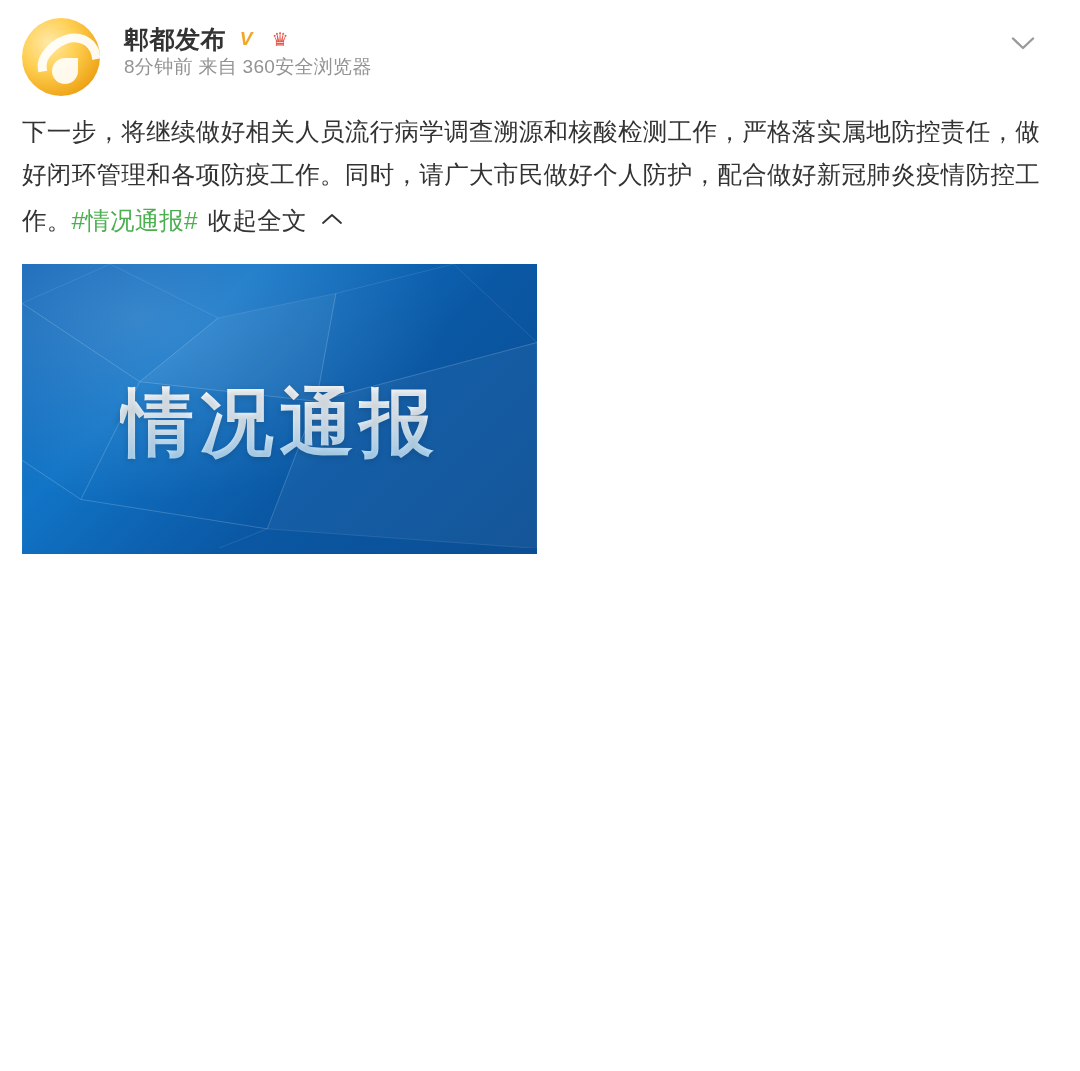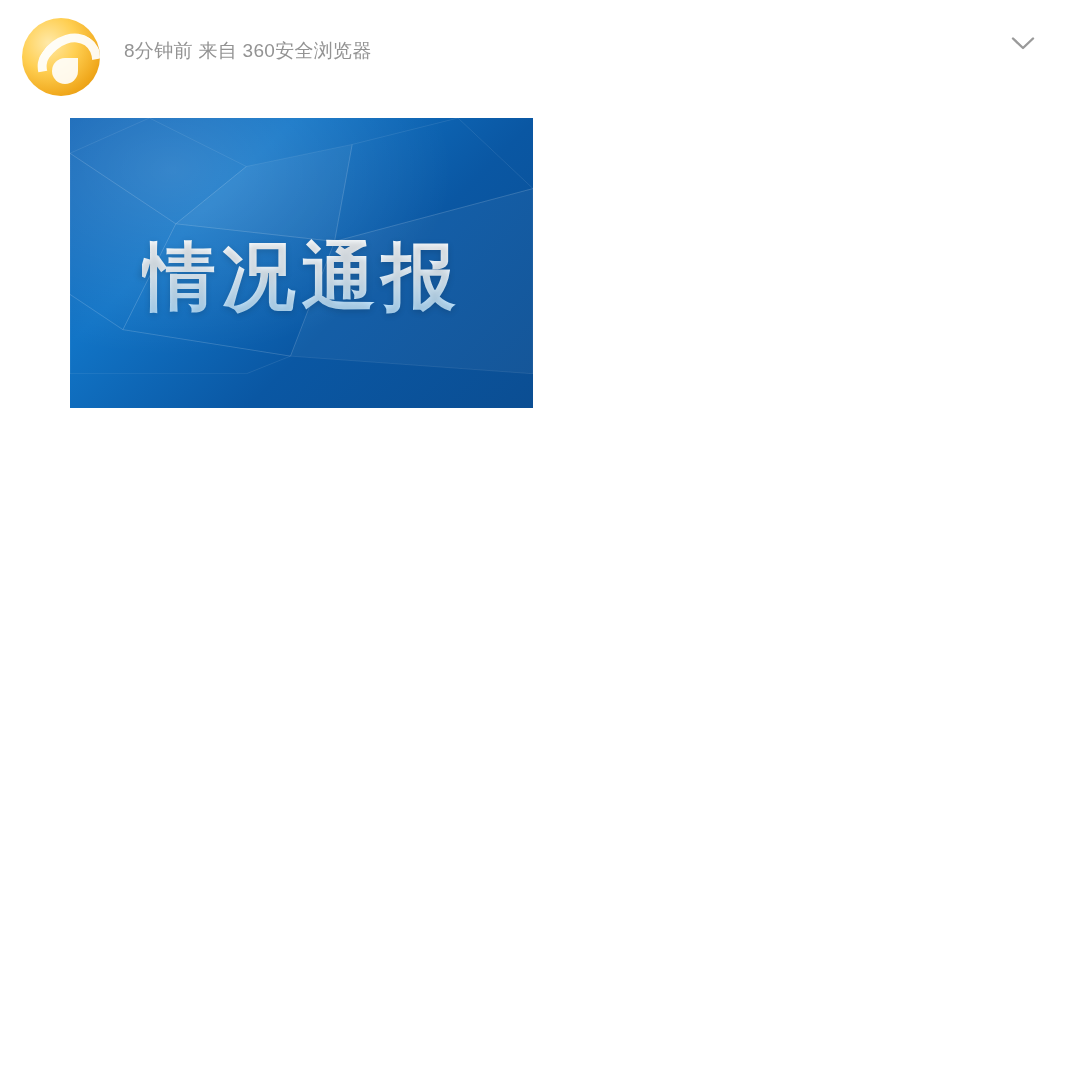--- a/index.html
+++ b/index.html
@@ -103,21 +103,20 @@
     align-items: center;
     justify-content: center;
     width: 28px;
     height: 22px;
     font-size: 19px;
     color: #e8584c;
     line-height: 1;
   }
 
   .meta-row {
-    margin-top: 14px;
     font-size: 19px;
     color: #939393;
     letter-spacing: .3px;
   }
   .meta-row .src {
     color: #939393;
   }
 
   .chevron-btn {
     position: absolute;
@@ -155,28 +154,27 @@
   .collapse-arrow {
     display: inline-block;
     margin-left: 14px;
     vertical-align: 3px;
     cursor: pointer;
   }
 
   
   .img-wrap {
     margin-top: 22px;
-    width: 463px;
+    width: 515px;
     height: 290px;
     position: relative;
     overflow: hidden;
     background:
       radial-gradient(ellipse at 22% 18%, rgba(255,255,255,.16) 0%, rgba(255,255,255,0) 55%),
       linear-gradient(135deg, #0e63b6 0%, #1174c6 30%, #0a57a3 62%, #0b4e93 100%);
-    margin-left: 48px;
   }
   .img-wrap .poly {
     position: absolute;
     inset: 0;
   }
   .img-title {
     position: absolute;
     left: 50%;
     top: 55%;
     transform: translate(-50%, -50%);
@@ -194,35 +192,43 @@
 </head>
 <body>
 
 <div class="post">
 
   <div class="header">
 
     <div class="avatar"></div>
 
     <div class="head-text">
+      <div class="name-row">
+        <span class="username">郫都发布</span>
+        <span class="badge-v">V</span>
+        <span class="badge-crown">♛</span>
+      </div>
       <div class="meta-row">
         <span>8分钟前</span>
         <span>来自</span>
         <span class="src">360安全浏览器</span>
       </div>
     </div>
 
     <div class="chevron-btn">
       <svg width="34" height="34" viewBox="0 0 34 34" aria-hidden="true">
         <path d="M7 12.5 L17 22 L27 12.5" fill="none" stroke="#9a9a9a" stroke-width="2.4" stroke-linecap="round" stroke-linejoin="round"></path>
       </svg>
     </div>
   </div>
 
   <div class="content">
+    <p><span>下一步，将继续做好相关人员流行病学调查溯源和核酸检测工作，严格落实属地防控责任，做好闭环管理和各项防疫工作。同时，请广大市民做好个人防护，配合做好新冠肺炎疫情防控工作。</span><span class="hashtag">#情况通报#</span><span class="collapse">收起全文</span><span class="collapse-arrow"><svg width="22" height="14" viewBox="0 0 22 14" aria-hidden="true">
+            <path d="M2 11 L11 3 L20 11" fill="none" stroke="#333333" stroke-width="1.8" stroke-linecap="round" stroke-linejoin="round"></path>
+          </svg></span></p>
   </div>
 
   <div class="img-wrap">
     <svg class="poly" viewBox="0 0 525 290" preserveAspectRatio="none" aria-hidden="true">
       <g fill="none" stroke="rgba(255,255,255,0.10)" stroke-width="1">
         <path d="M0,40 L90,0 L200,55 L120,120 Z"></path>
         <path d="M120,120 L200,55 L320,30 L300,140 Z"></path>
         <path d="M300,140 L320,30 L440,0 L525,80 Z"></path>
         <path d="M0,40 L120,120 L60,240 L0,200 Z"></path>
         <path d="M60,240 L120,120 L300,140 L250,270 Z"></path>

